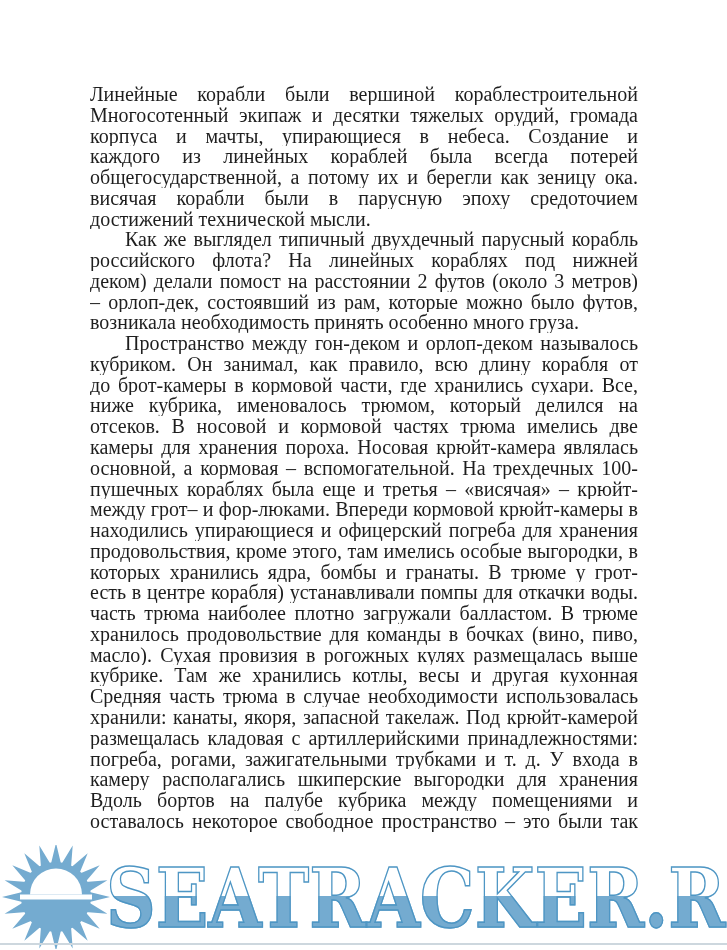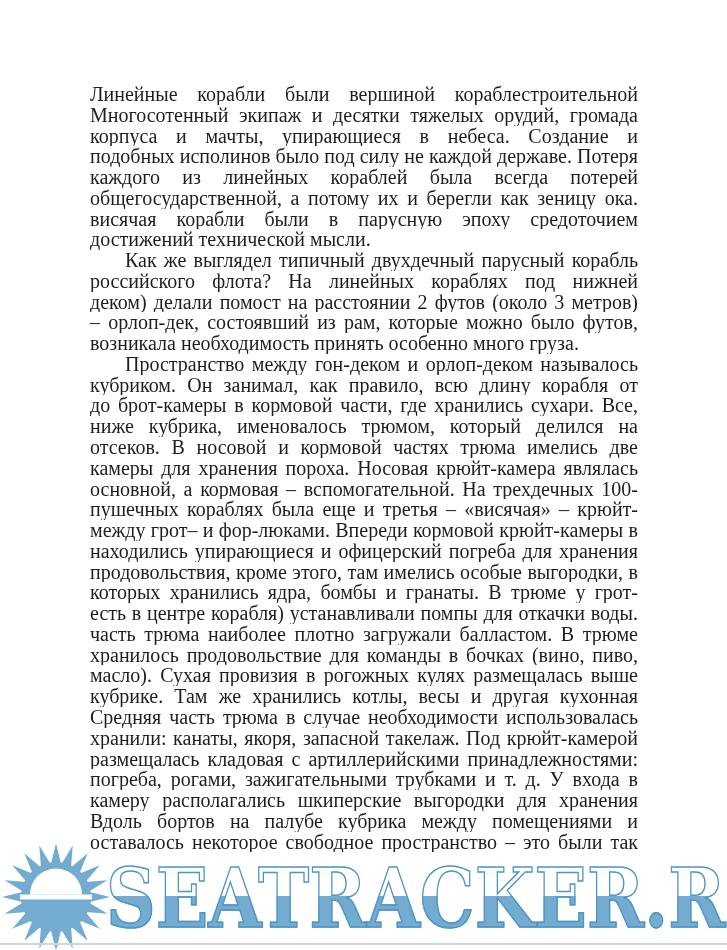--- a/index.html
+++ b/index.html
@@ -91,21 +91,20 @@
     <path d="M 30 49.5 A 26 26 0 0 1 82 49.5 Z" fill="#ffffff"></path>
   </svg>
   <div class="wm-text">SEATRACKER.RU</div>
   <div class="footer-rule"></div>
 </div>
 
 <div class="article">
     <div class="line">Линейные корабли были вершиной кораблестроительной мысли.</div>
     <div class="line">Многосотенный экипаж и десятки тяжелых орудий, громада дубового</div>
     <div class="line">корпуса и мачты, упирающиеся в небеса. Создание и содержание</div>
-    <div class="line">подобных исполинов было под силу не каждой державе. Потеря</div>
     <div class="line">каждого из линейных кораблей была всегда потерей</div>
     <div class="line">общегосударственной, а потому их и берегли как зеницу ока. Именно</div>
     <div class="line">висячая корабли были в парусную эпоху средоточием новейших</div>
     <div class="line last">достижений технической мысли.</div>
     <div class="line indent">Как же выглядел типичный двухдечный парусный корабль</div>
     <div class="line">российского флота? На линейных кораблях под нижней палубой (гон-</div>
     <div class="line">деком) делали помост на расстоянии 2 футов (около 3 метров) от днища</div>
     <div class="line">– орлоп-дек, состоявший из рам, которые можно было футов, если</div>
     <div class="line last">возникала необходимость принять особенно много груза.</div>
     <div class="line indent">Пространство между гон-деком и орлоп-деком называлось</div>

